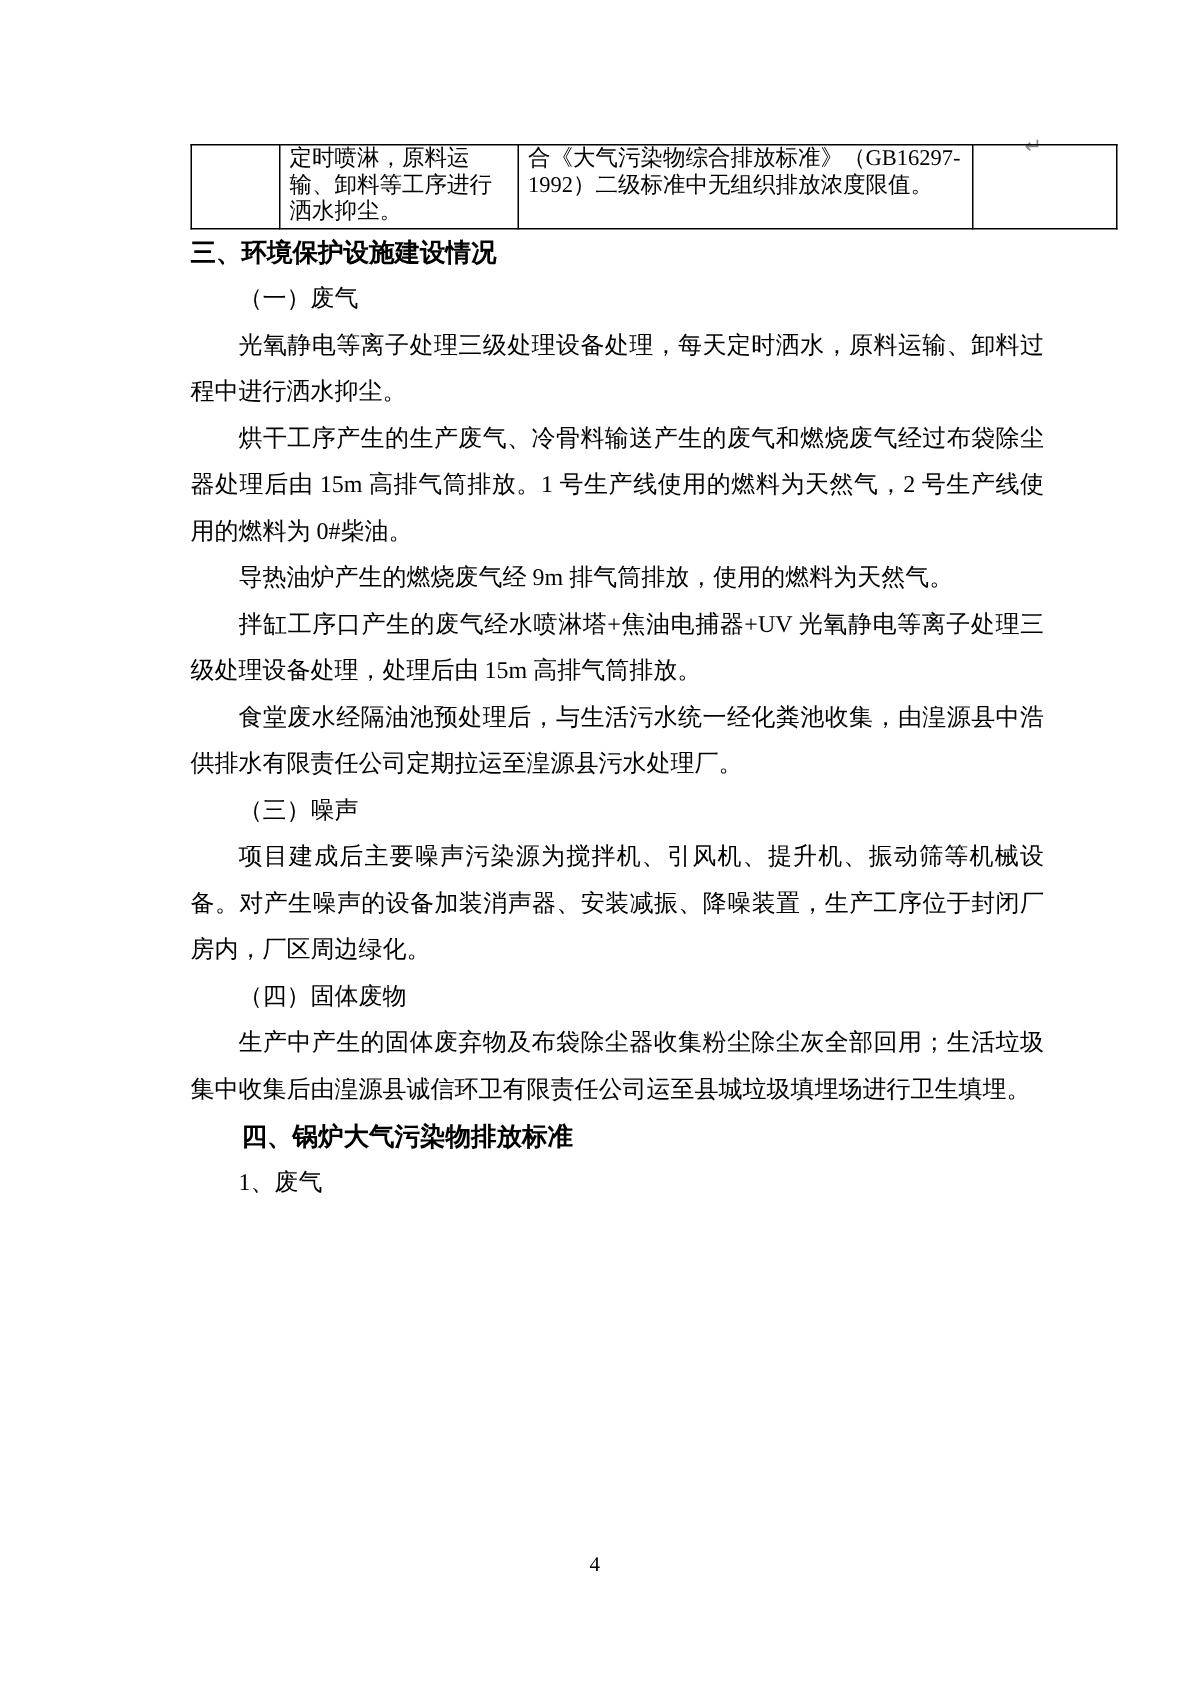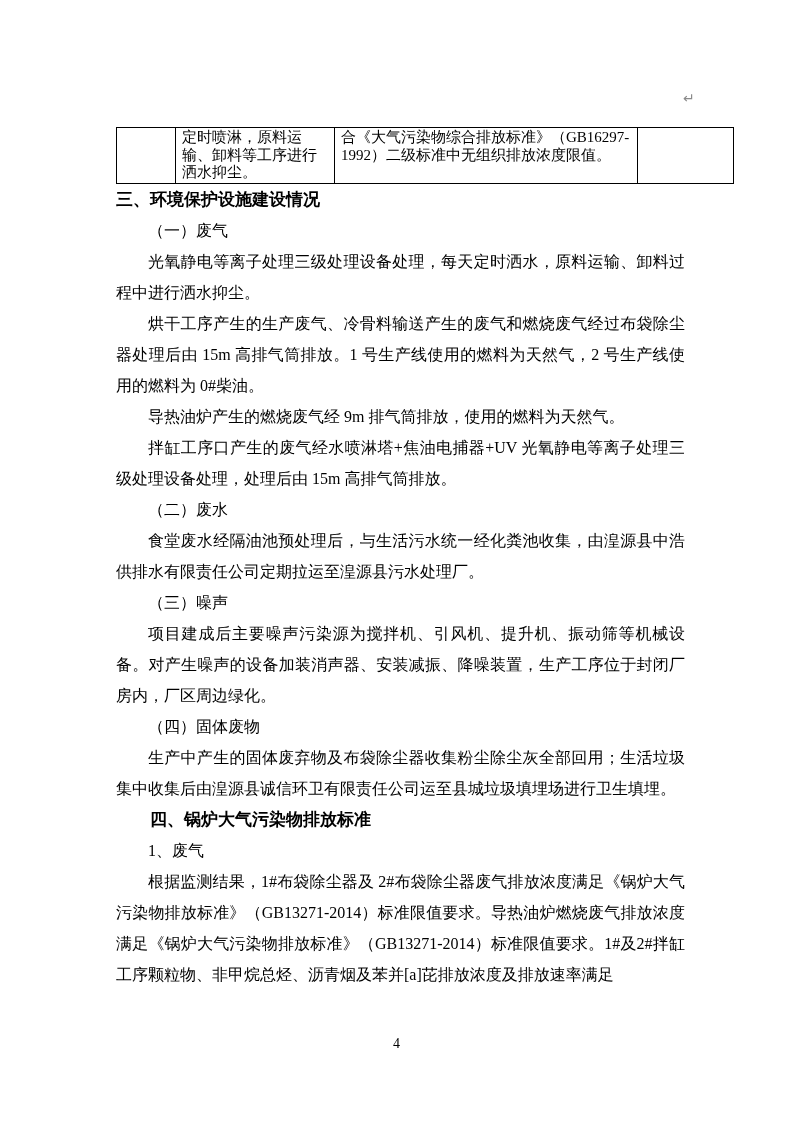--- a/index.html
+++ b/index.html
@@ -6,23 +6,22 @@
   .page{
     position:relative;
     width:793px;height:1122px;
     background:#ffffff;
     color:#000;
     font-family:"Liberation Serif","DejaVu Serif",serif;
     overflow:hidden;
   }
   .doc{
     position:absolute;
-    left:116px;top:96px;
+    left:127px;top:96px;
     width:569px;
-    margin-top:31px;
   }
   table.cont{
     width:569px;
     border-collapse:collapse;
     table-layout:fixed;
   }
   table.cont td{
     border:1px solid #000;
     vertical-align:top;
     padding:1px 6px 1px 6px;
@@ -96,27 +95,25 @@
       </tr>
     </tbody>
       </table>
 
     <p class="h-flush">三、环境保护设施建设情况</p>
     <p class="sub">（一）废气</p>
     <p class="body">光氧静电等离子处理三级处理设备处理，每天定时洒水，原料运输、卸料过程中进行洒水抑尘。</p>
     <p class="body">烘干工序产生的生产废气、冷骨料输送产生的废气和燃烧废气经过布袋除尘器处理后由 15m 高排气筒排放。1 号生产线使用的燃料为天然气，2 号生产线使用的燃料为 0#柴油。</p>
     <p class="body">导热油炉产生的燃烧废气经 9m 排气筒排放，使用的燃料为天然气。</p>
     <p class="body">拌缸工序口产生的废气经水喷淋塔+焦油电捕器+UV 光氧静电等离子处理三级处理设备处理，处理后由 15m 高排气筒排放。</p>
-    <p class="sub">（二）废水</p>
     <p class="body">食堂废水经隔油池预处理后，与生活污水统一经化粪池收集，由湟源县中浩供排水有限责任公司定期拉运至湟源县污水处理厂。</p>
     <p class="sub">（三）噪声</p>
     <p class="body">项目建成后主要噪声污染源为搅拌机、引风机、提升机、振动筛等机械设备。对产生噪声的设备加装消声器、安装减振、降噪装置，生产工序位于封闭厂房内，厂区周边绿化。</p>
     <p class="sub">（四）固体废物</p>
     <p class="body">生产中产生的固体废弃物及布袋除尘器收集粉尘除尘灰全部回用；生活垃圾集中收集后由湟源县诚信环卫有限责任公司运至县城垃圾填埋场进行卫生填埋。</p>
     <p class="h-indent">四、锅炉大气污染物排放标准</p>
     <p class="sub">1、废气</p>
-    <p class="body">根据监测结果，1#布袋除尘器及 2#布袋除尘器废气排放浓度满足《锅炉大气污染物排放标准》（GB13271-2014）标准限值要求。导热油炉燃烧废气排放浓度满足《锅炉大气污染物排放标准》（GB13271-2014）标准限值要求。1#及2#拌缸工序颗粒物、非甲烷总烃、沥青烟及苯并[a]芘排放浓度及排放速率满足</p>
 
   </div>
 
   <div class="pagenum">4</div>
 
 </div>
 
 </body></html>

